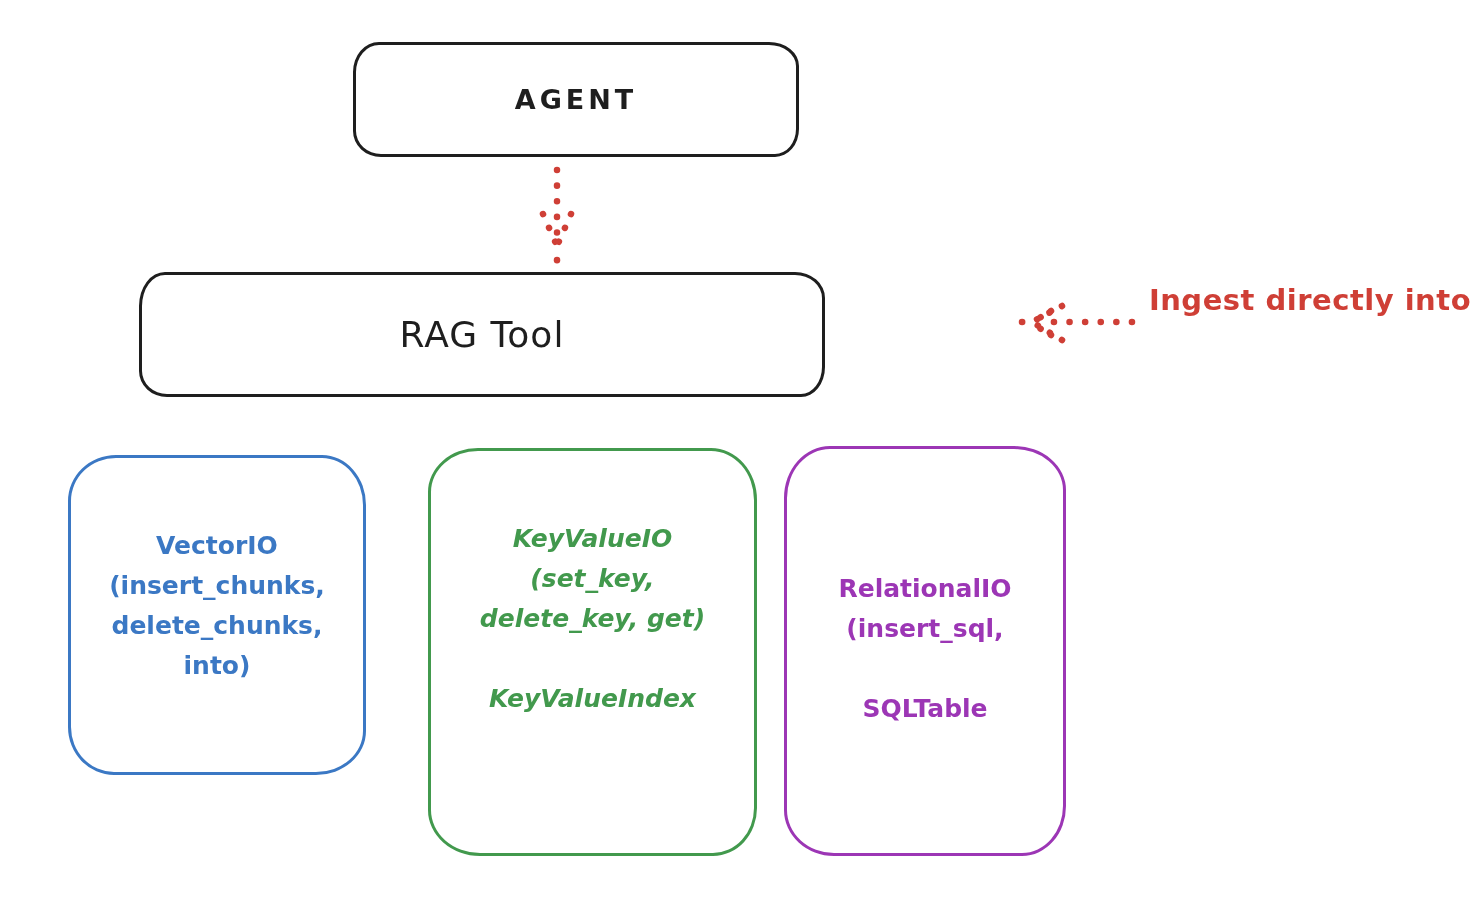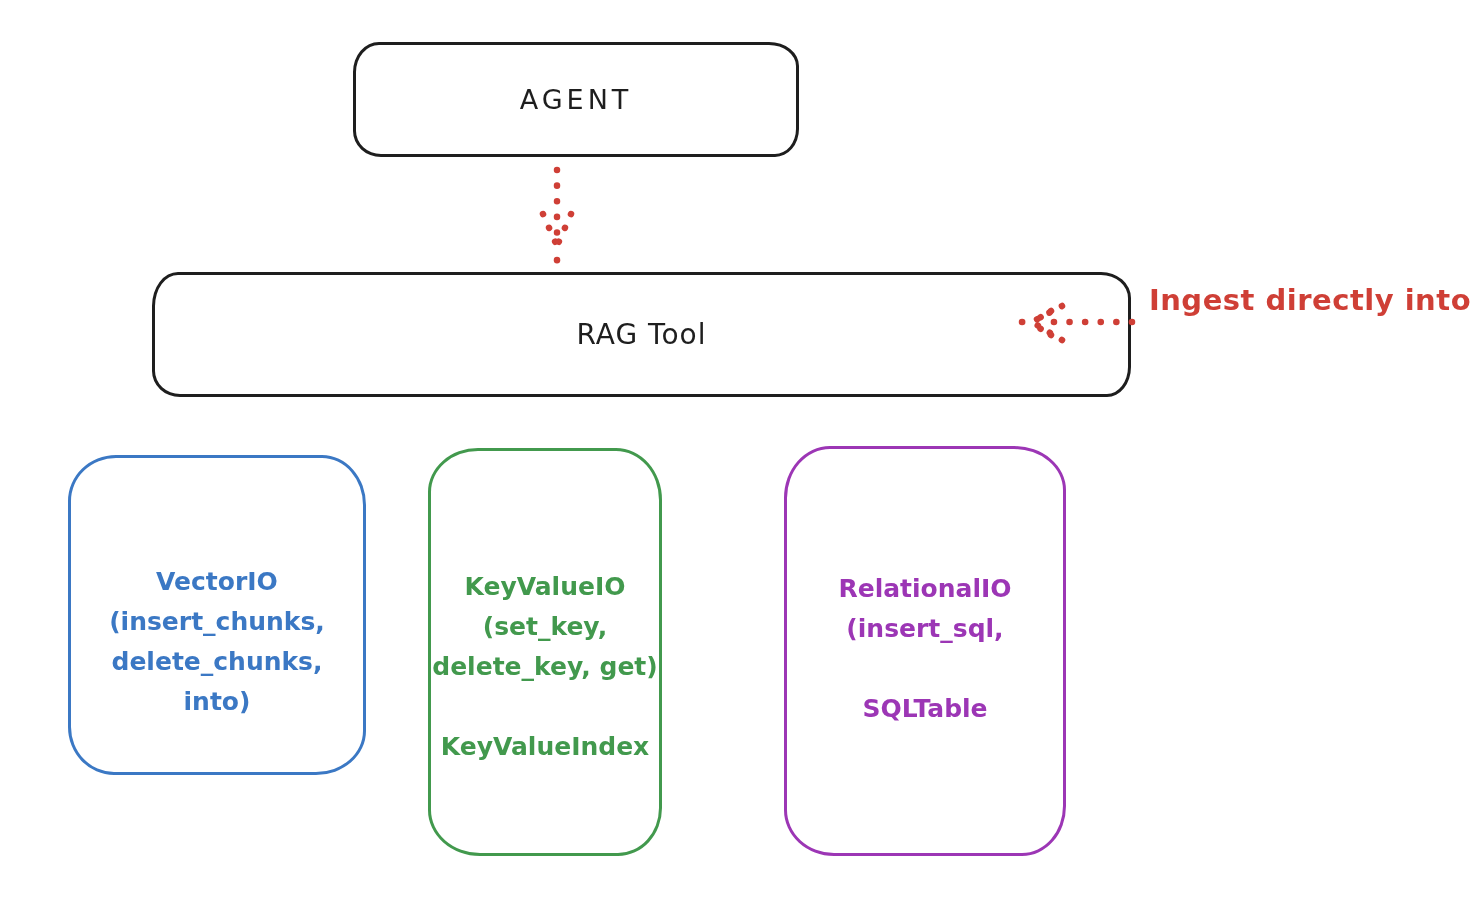--- a/index.html
+++ b/index.html
@@ -25,57 +25,58 @@
   }
   .black-box {
     border: 3.5px solid #1e1e1e;
     color: #1e1e1e;
   }
   .agent-box {
     left: 353px; top: 42px;
     width: 446px; height: 115px;
     border-radius: 26px 30px 24px 28px / 30px 24px 28px 26px;
     font-size: 27px;
-    font-weight: normal;
+    font-weight: bold;
     letter-spacing: 4px;
   }
   .rag-box {
-    left: 152px; top: 272px;
-    width: 979px; height: 125px;
+    left: 139px; top: 272px;
+    width: 686px; height: 125px;
     border-radius: 26px 30px 24px 28px / 34px 26px 30px 26px;
-    font-size: 28px;
+    font-size: 36px;
     letter-spacing: 1px;
   }
   .store-box {
     border-width: 3.5px;
     border-style: solid;
     flex-direction: column;
     justify-content: flex-start;
     text-align: center;
     font-weight: bold;
     font-size: 25px;
     line-height: 40px;
   }
   .store-box .methods { margin: 0; }
   .store-box .index-name { margin-top: 40px; }
   .vector-box {
     left: 68px; top: 455px;
     width: 298px; height: 320px;
     border-color: #3b78c4;
     color: #3b78c4;
     border-radius: 48px 44px 50px 46px / 46px 50px 44px 48px;
-    padding-top: 104px;
+    padding-top: 68px;
   }
   .keyvalue-box {
     left: 428px; top: 448px;
-    width: 234px; height: 408px;
+    width: 329px; height: 408px;
     border-color: #42994d;
     color: #42994d;
     border-radius: 50px 46px 44px 52px / 44px 52px 48px 46px;
-    padding-top: 116px;
+    padding-top: 68px;
+    font-style: italic;
   }
   .relational-box {
     left: 784px; top: 446px;
     width: 282px; height: 410px;
     border-color: #9c36b5;
     color: #9c36b5;
     border-radius: 46px 52px 44px 50px / 52px 44px 50px 46px;
     padding-top: 120px;
   }
   .annotation {

